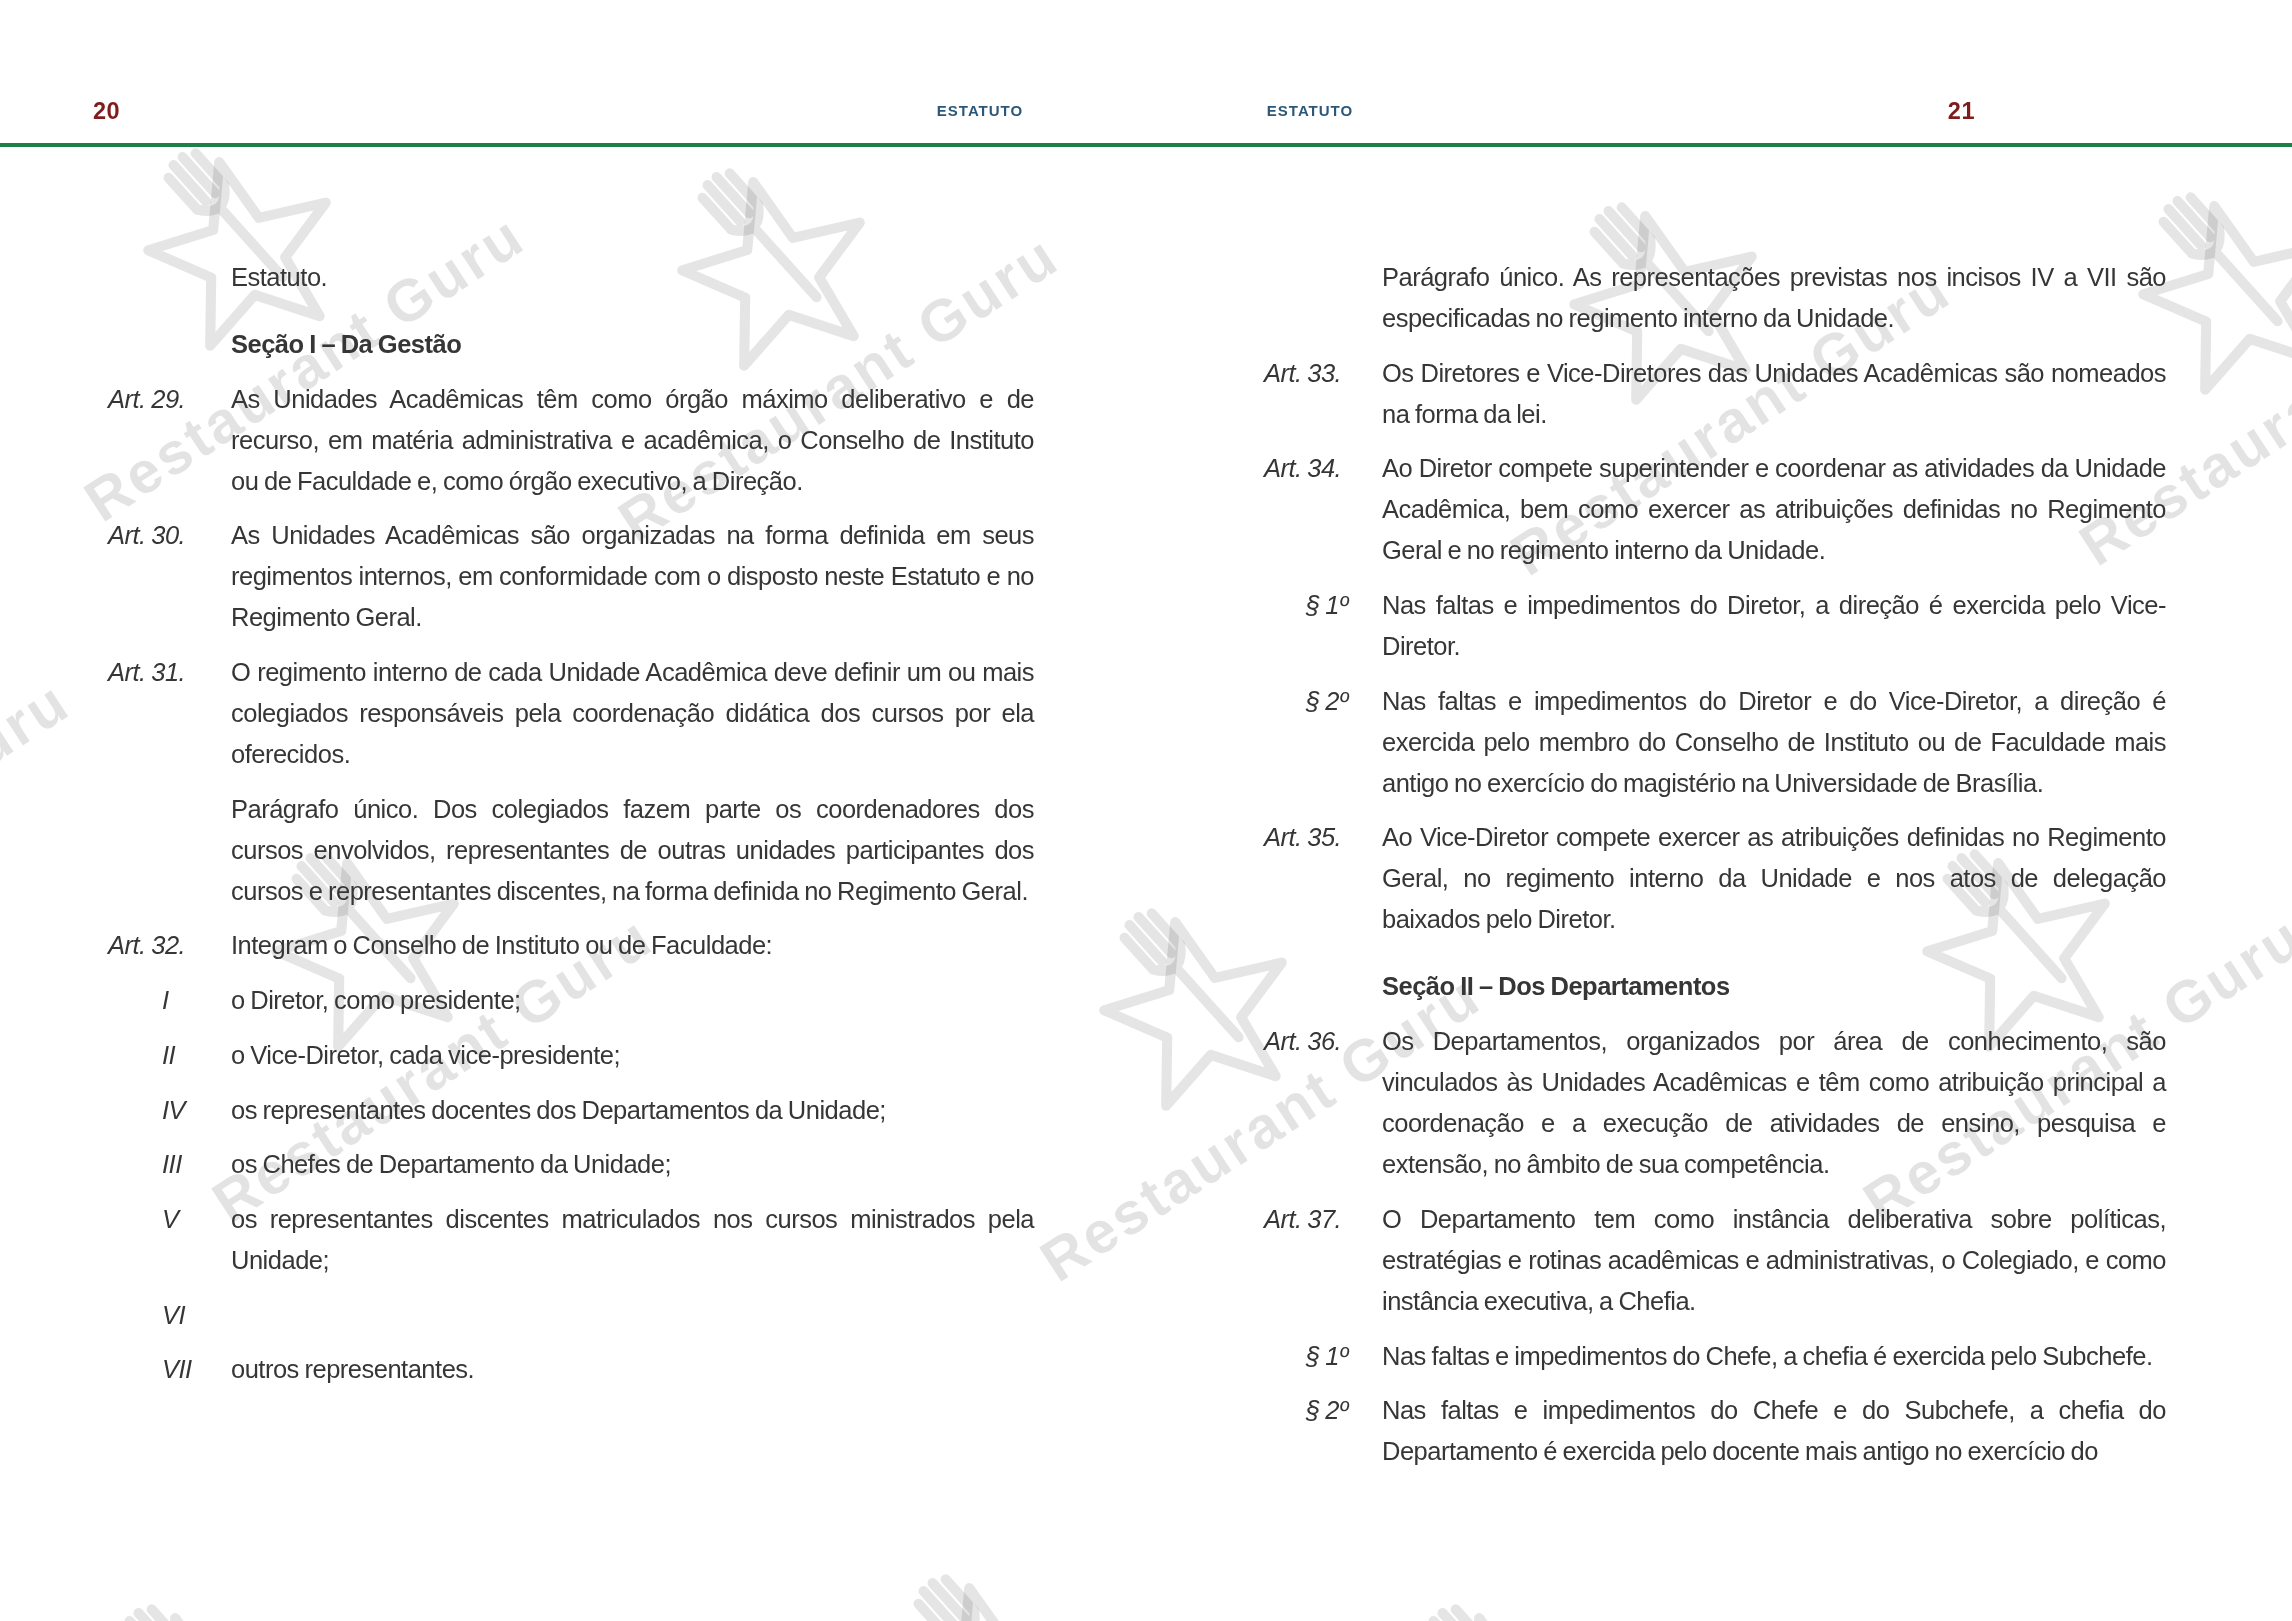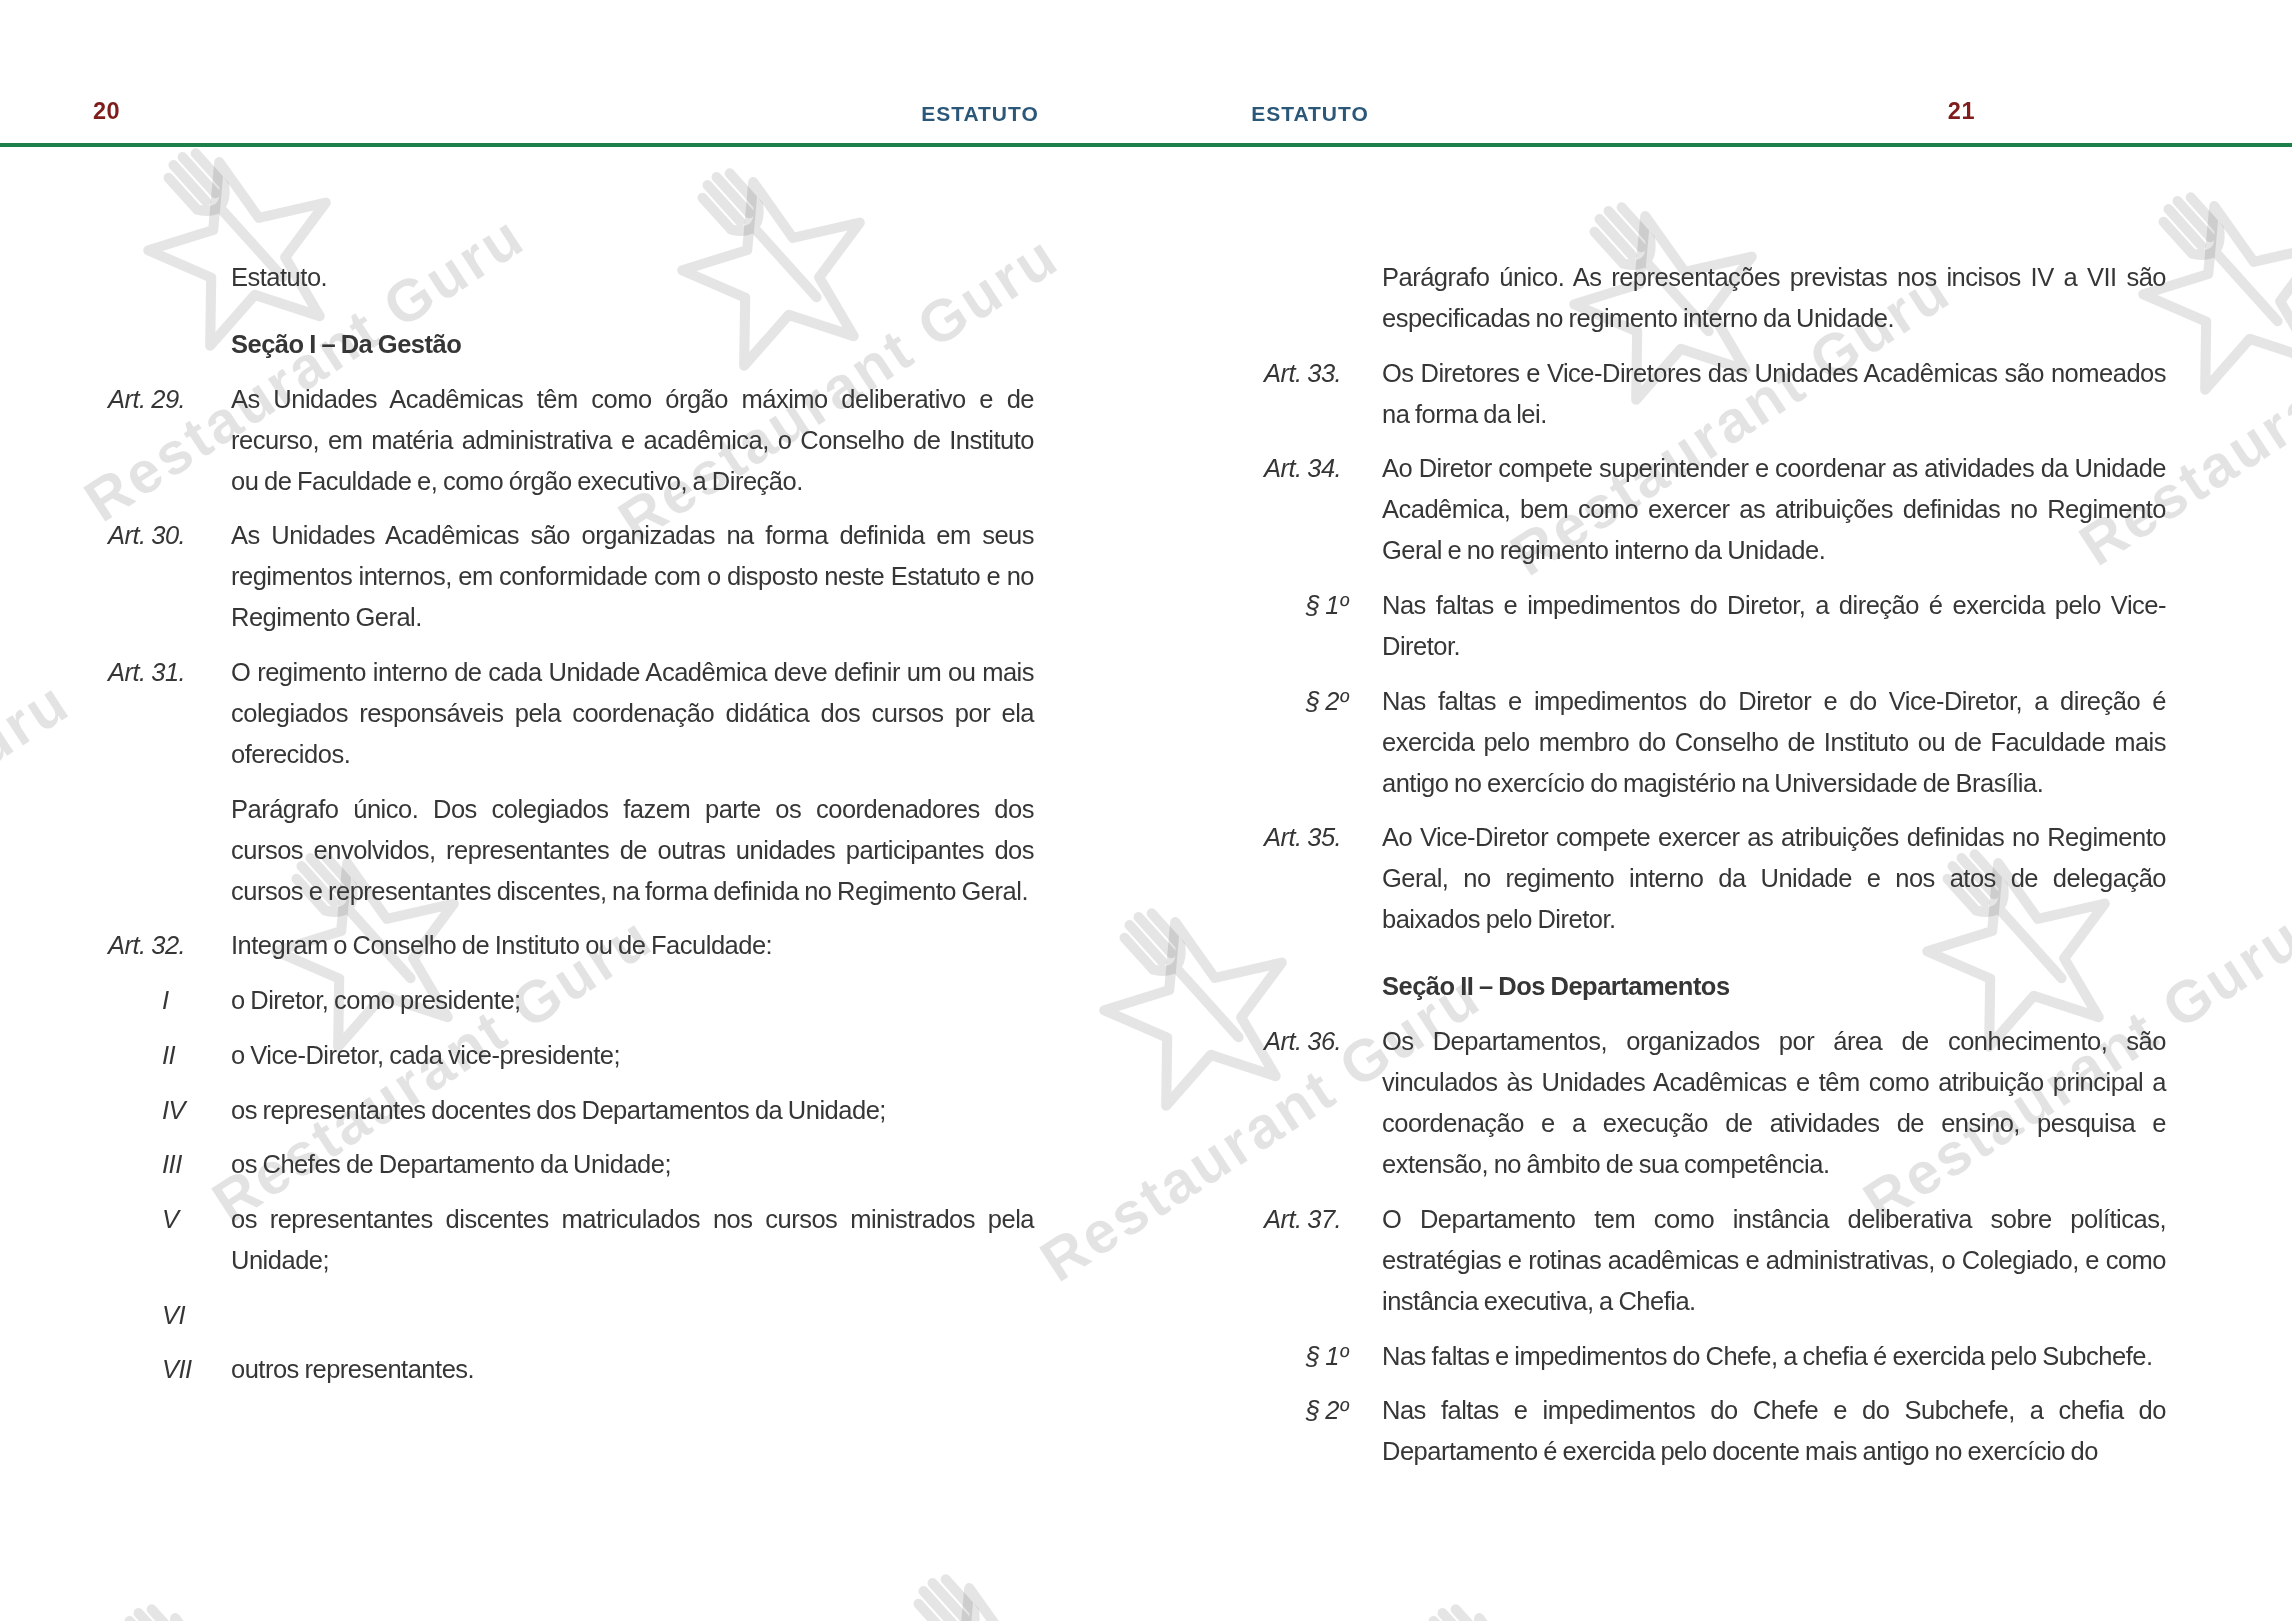--- a/index.html
+++ b/index.html
@@ -10,21 +10,21 @@
   }
   
   .hdr-num{
     position:absolute;top:98px;font-size:23.5px;font-weight:bold;
     color:#7f1d1d;letter-spacing:0.5px;
   }
   #pnum-left{left:93px;}
   #pnum-right{left:1906px;width:69px;text-align:right;}
   .hdr-title{
     position:absolute;top:102px;width:216px;text-align:center;
-    font-size:21px;font-weight:bold;color:#2b5778;letter-spacing:1px;
+    font-size:15px;font-weight:bold;color:#2b5778;letter-spacing:1px;
   }
   #title-left{left:872px;}
   #title-right{left:1202px;}
   #hdr-rule{
     position:absolute;left:0;top:143px;width:2293px;height:3.9px;
     background:#1d8049;border:none;
   }
   
   #wm-layer{position:absolute;left:0;top:0;width:2293px;height:1621px;overflow:hidden;pointer-events:none;}
   .wm{position:absolute;width:529px;height:490px;}

